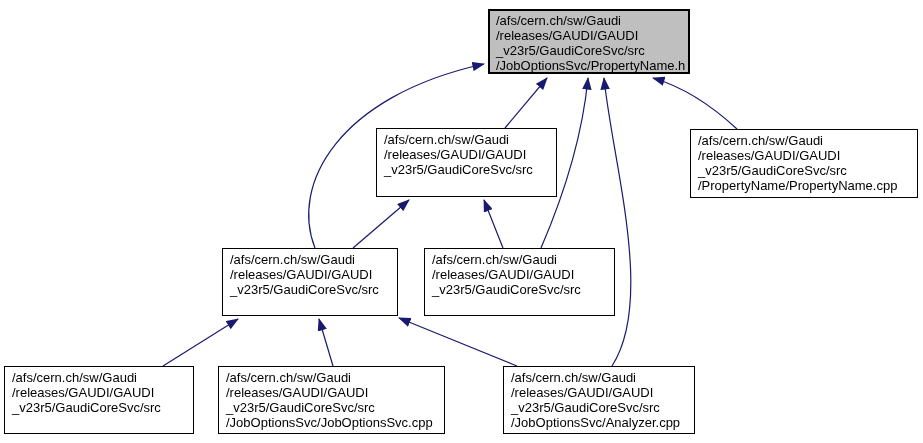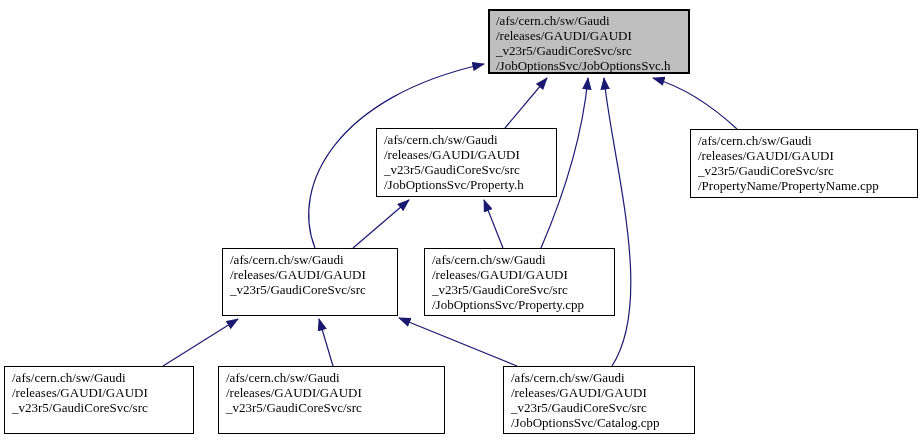--- a/index.html
+++ b/index.html
@@ -1,21 +1,21 @@
 <!DOCTYPE html>
 <html><head>
 <meta charset="utf-8">
 <style>
   html, body { margin: 0; padding: 0; background: #ffffff; }
   #canvas {
     position: relative;
     width: 923px;
     height: 443px;
     background: #ffffff;
-    font-family: Liberation Serif, serif;
+    font-family: Liberation Sans, sans-serif;
     overflow: hidden;
   }
   #edges {
     position: absolute;
     left: 0; top: 0;
     width: 923px; height: 443px;
     pointer-events: none;
   }
   .node {
     position: absolute;
@@ -56,62 +56,61 @@
     <path stroke="#191970" stroke-width="1.2" fill="none" marker-end="url(#arrow)" d="M503,248 L484,200"></path>
     <path stroke="#191970" stroke-width="1.2" fill="none" marker-end="url(#arrow)" d="M163,366 L238,319"></path>
     <path stroke="#191970" stroke-width="1.2" fill="none" marker-end="url(#arrow)" d="M333,366 L319,319"></path>
     <path stroke="#191970" stroke-width="1.2" fill="none" marker-end="url(#arrow)" d="M517,366 L399,318"></path>
   </svg>
 
   <div class="node highlight" style="left:488px; top:9px; width:202px; height:65px;">
     <span>/afs/cern.ch/sw/Gaudi</span>
     <span>/releases/GAUDI/GAUDI</span>
     <span>_v23r5/GaudiCoreSvc/src</span>
-    <span>/JobOptionsSvc/JobOptionsSvc.h</span>
+    <span>/JobOptionsSvc/PropertyName.h</span>
   </div>
 
   <div class="node" style="left:376px; top:128px; width:181px; height:69px;">
     <span>/afs/cern.ch/sw/Gaudi</span>
     <span>/releases/GAUDI/GAUDI</span>
     <span>_v23r5/GaudiCoreSvc/src</span>
-    <span>/JobOptionsSvc/Property.h</span>
   </div>
 
   <div class="node" style="left:690px; top:129px; width:228px; height:69px;">
     <span>/afs/cern.ch/sw/Gaudi</span>
     <span>/releases/GAUDI/GAUDI</span>
     <span>_v23r5/GaudiCoreSvc/src</span>
     <span>/PropertyName/PropertyName.cpp</span>
   </div>
 
   <div class="node" style="left:222px; top:248px; width:176px; height:68px;">
     <span>/afs/cern.ch/sw/Gaudi</span>
     <span>/releases/GAUDI/GAUDI</span>
     <span>_v23r5/GaudiCoreSvc/src</span>
   </div>
 
   <div class="node" style="left:424px; top:248px; width:191px; height:68px;">
     <span>/afs/cern.ch/sw/Gaudi</span>
     <span>/releases/GAUDI/GAUDI</span>
     <span>_v23r5/GaudiCoreSvc/src</span>
-    <span>/JobOptionsSvc/Property.cpp</span>
   </div>
 
   <div class="node" style="left:4px; top:366px; width:190px; height:68px;">
     <span>/afs/cern.ch/sw/Gaudi</span>
     <span>/releases/GAUDI/GAUDI</span>
     <span>_v23r5/GaudiCoreSvc/src</span>
   </div>
 
   <div class="node" style="left:218px; top:366px; width:227px; height:68px;">
     <span>/afs/cern.ch/sw/Gaudi</span>
     <span>/releases/GAUDI/GAUDI</span>
     <span>_v23r5/GaudiCoreSvc/src</span>
+    <span>/JobOptionsSvc/JobOptionsSvc.cpp</span>
   </div>
 
   <div class="node" style="left:503px; top:366px; width:192px; height:68px;">
     <span>/afs/cern.ch/sw/Gaudi</span>
     <span>/releases/GAUDI/GAUDI</span>
     <span>_v23r5/GaudiCoreSvc/src</span>
-    <span>/JobOptionsSvc/Catalog.cpp</span>
+    <span>/JobOptionsSvc/Analyzer.cpp</span>
   </div>
 
 </div>
 
 </body></html>

